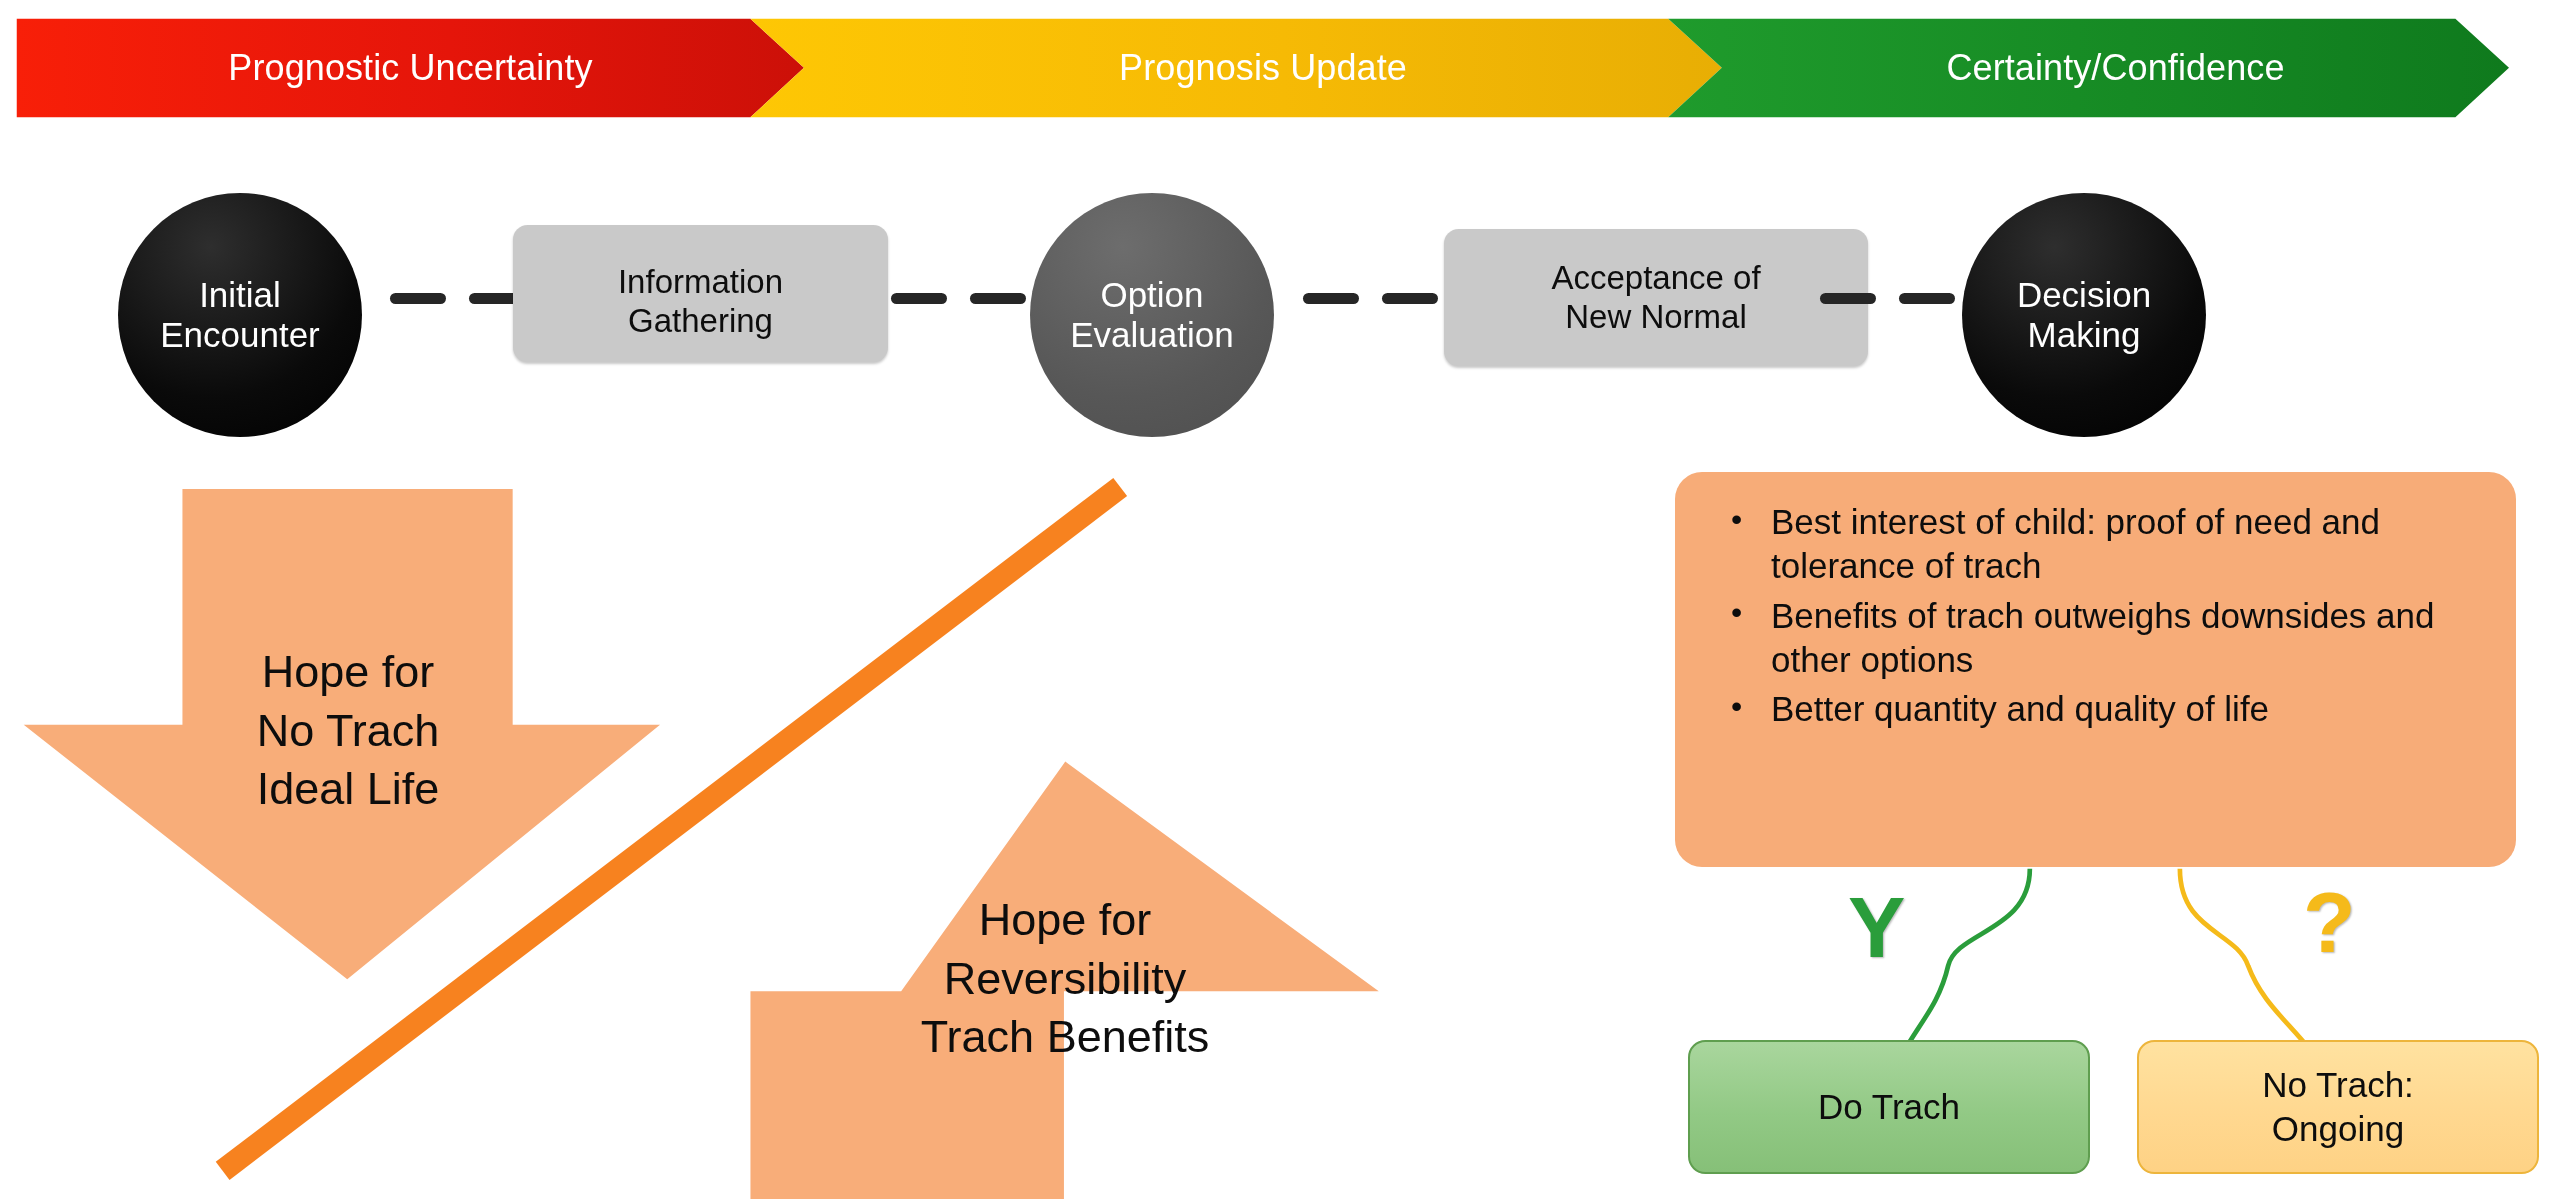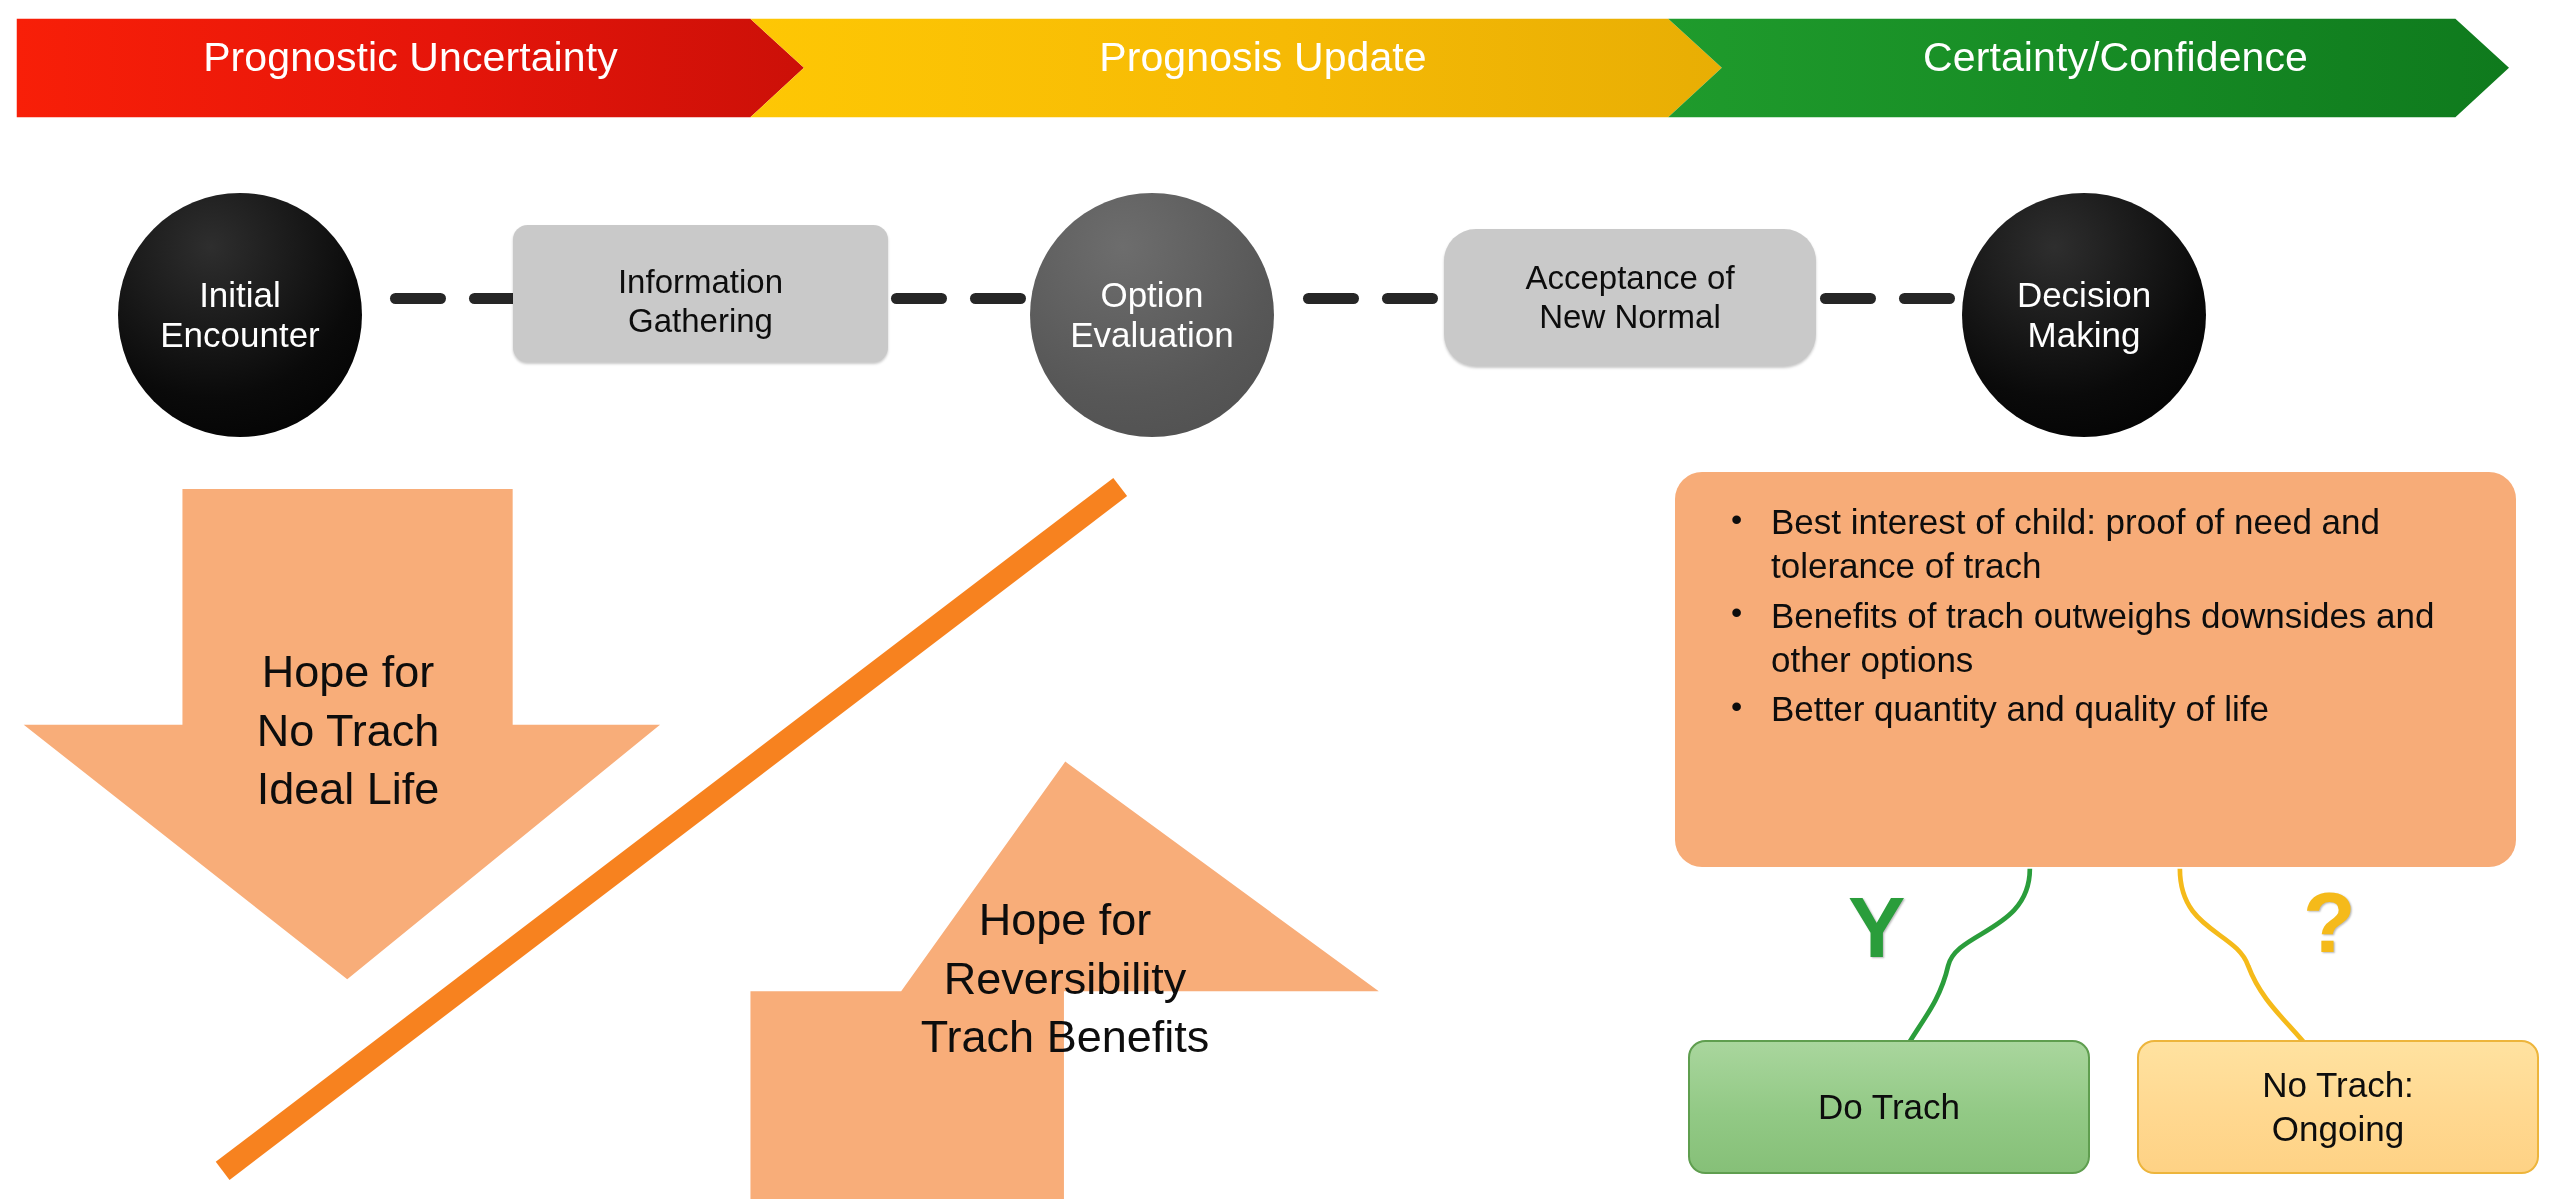--- a/index.html
+++ b/index.html
@@ -3,22 +3,22 @@
 <meta charset="utf-8">
 <style>
   html,body{margin:0;padding:0;background:#ffffff;}
   body{width:2576px;height:1199px;position:relative;overflow:hidden;
        font-family:"Liberation Sans", sans-serif;}
   #stage{position:absolute;left:0;top:0;width:2576px;height:1199px;}
 
   
   .banner-wrap{position:absolute;left:0;top:0;width:2576px;height:134px;}
   .banner-svg{position:absolute;left:0;top:0;}
-  .banner-label{position:absolute;top:8px;height:98px;line-height:98px;
-      color:#ffffff;font-size:41px;font-weight:400;text-align:center;
+  .banner-label{position:absolute;top:19px;height:98px;line-height:98px;
+      color:#ffffff;font-size:36px;font-weight:400;text-align:center;
       white-space:nowrap;letter-spacing:0.1px;}
   #bl-0{left:17px;width:787px;}
   #bl-1{left:804px;width:918px;}
   #bl-2{left:1722px;width:787px;}
 
   
   .circle{position:absolute;border-radius:50%;display:flex;align-items:center;
       justify-content:center;text-align:center;color:#ffffff;font-weight:normal;
       font-size:35px;line-height:1.14;}
   .circle.dark{background:radial-gradient(circle at 38% 22%,#2e2e2e 0%,#0a0a0a 62%,#000 100%);}
@@ -115,21 +115,21 @@
   <div class="dash" style="left:970px;top:293px;width:56px;"></div>
 
   <div class="circle grey" style="left:1030px;top:193px;width:244px;height:244px;">
     <span style="white-space:pre-line;">Option
 Evaluation</span>
   </div>
 
   <div class="dash" style="left:1303px;top:293px;width:56px;"></div>
   <div class="dash" style="left:1382px;top:293px;width:56px;"></div>
 
-  <div class="greybox" style="left:1444px;top:229px;width:372px;height:137px;border-radius:32px;">
+  <div class="greybox" style="left:1444px;top:229px;width:424px;height:137px;">
     <span style="white-space:pre-line;">Acceptance of
 New Normal</span>
   </div>
 
   <div class="dash" style="left:1820px;top:293px;width:56px;"></div>
   <div class="dash" style="left:1899px;top:293px;width:56px;"></div>
 
   <div class="circle dark" style="left:1962px;top:193px;width:244px;height:244px;">
     <span style="white-space:pre-line;">Decision
 Making</span>

